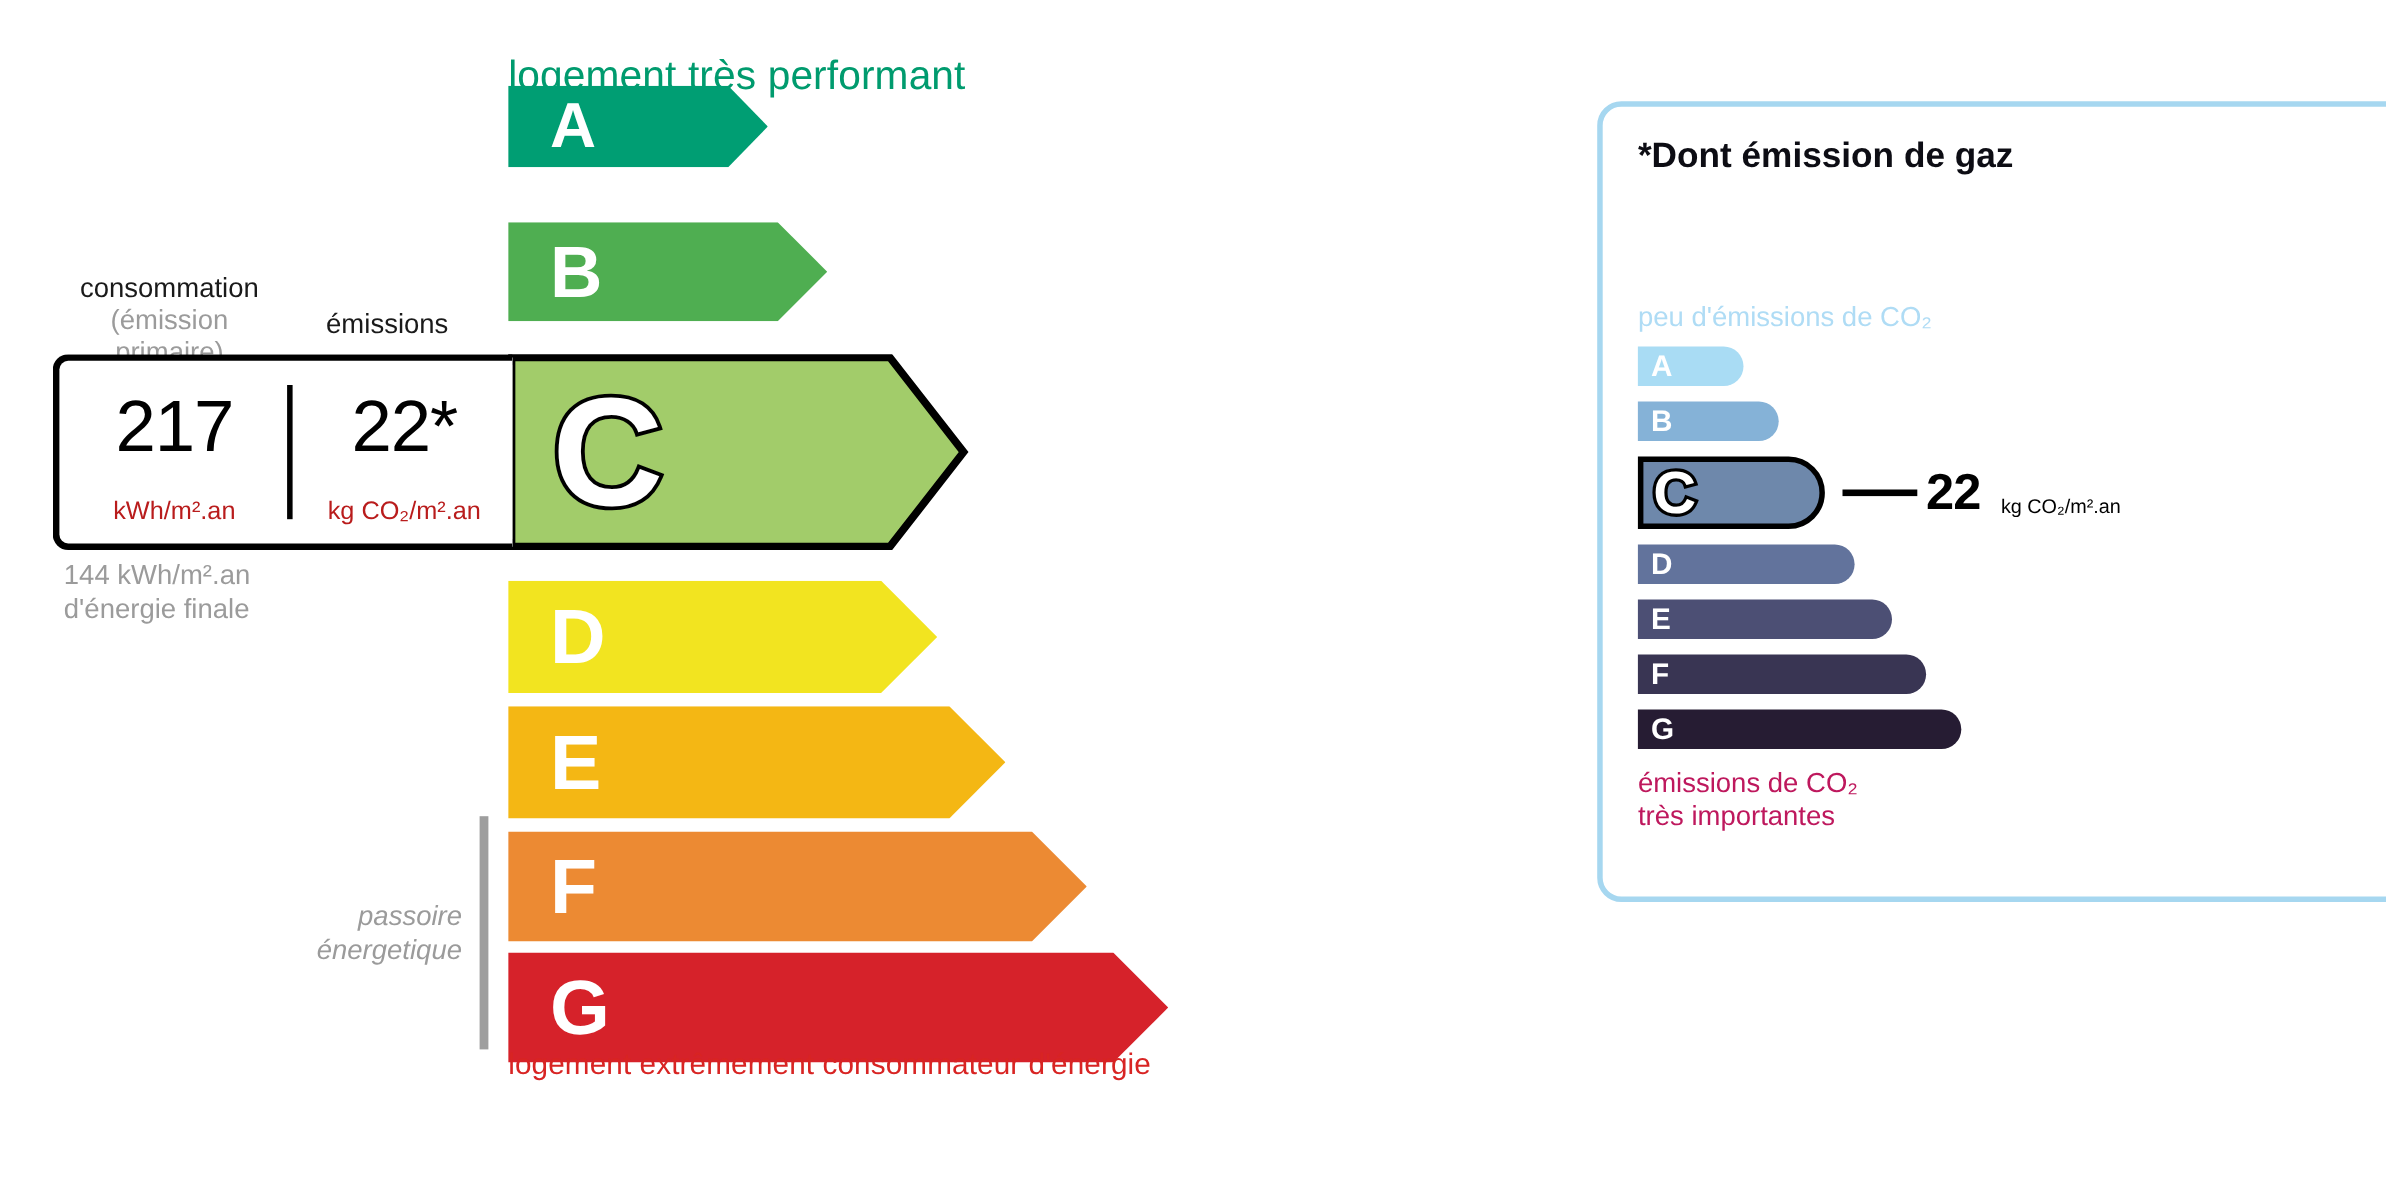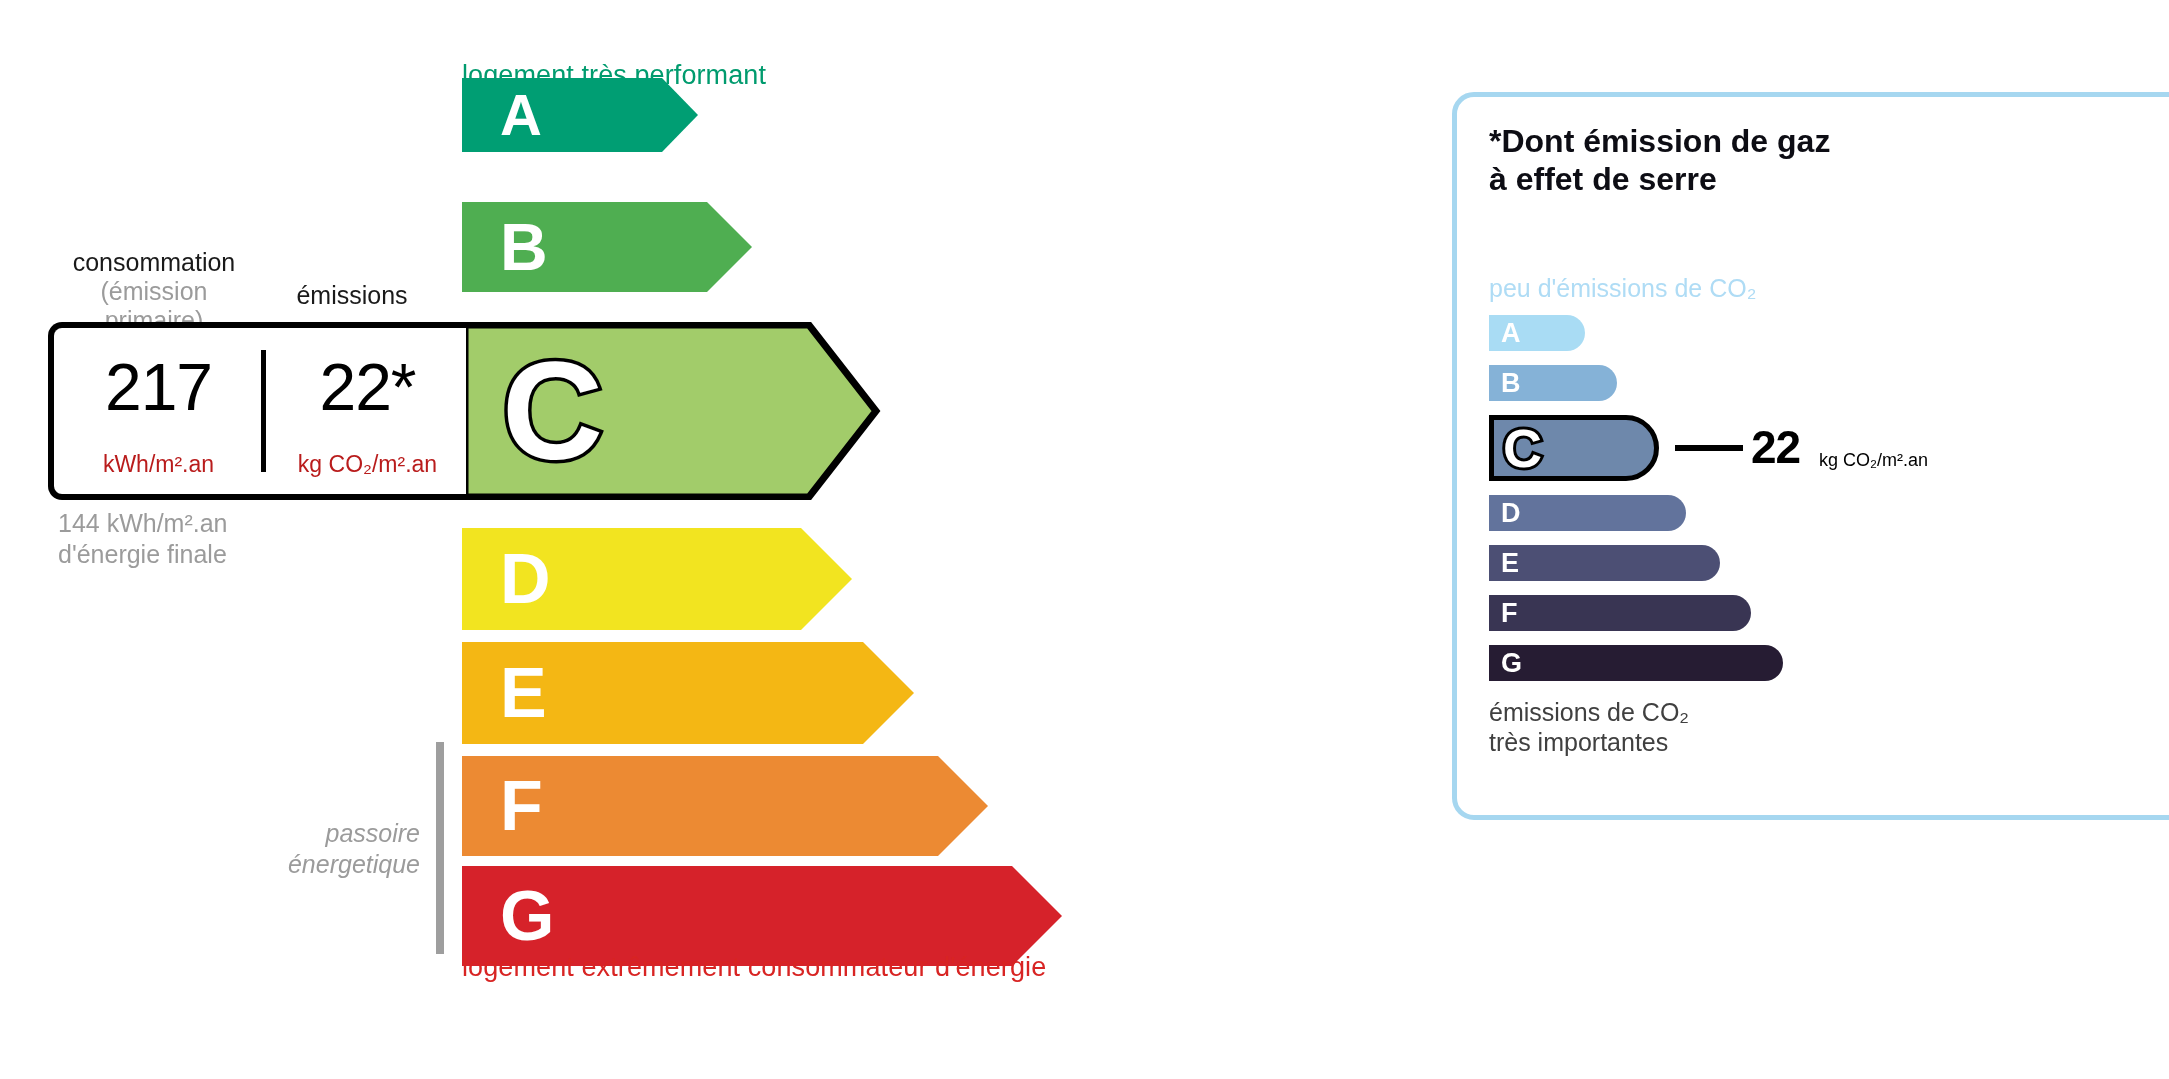--- a/index.html
+++ b/index.html
@@ -26,22 +26,22 @@
     position: absolute;
     left: 0;
     top: 0;
     width: 1330px;
     height: 1079px;
   }
 
   .top-caption {
     position: absolute;
     left: 462px;
-    top: 60px;
-    font-size: 27px;
+    top: 48px;
+    font-size: 37px;
     color: #009B6E;
     white-space: nowrap;
     letter-spacing: .1px;
   }
   .bottom-caption {
     position: absolute;
     left: 462px;
     top: 952px;
     font-size: 27px;
     color: #D82423;
@@ -205,21 +205,21 @@
     font-size: 25px;
     color: #AFDCF5;
     white-space: nowrap;
   }
   #co2-bottom-caption {
     position: absolute;
     left: 32px;
     top: 600px;
     font-size: 25px;
     line-height: 1.2;
-    color: #404040;
+    color: #be185d;
   }
 
   .co2-row {
     position: absolute;
     left: 32px;
     height: 36px;
   }
   .co2-bar {
     position: absolute;
     left: 0; top: 0;
@@ -358,21 +358,20 @@
       <div>énergetique</div>
     </div>
 
     <div class="bottom-caption">logement extrêmement consommateur d'énergie</div>
   </div>
 
   <div id="co2-panel" style="border-color: rgb(166, 215, 240);">
 
     <div id="co2-title">
       <div>*Dont émission de gaz</div>
-      <div>à effet de serre</div>
     </div>
 
     <div id="co2-top-caption">peu d'émissions de CO₂</div>
 
     <div class="co2-row" id="co2-row-a" style="top:218px;">
       <div class="co2-bar" style="background: rgb(169, 220, 244); width: 96px;"></div>
       <span class="co2-letter">A</span>
     </div>
 
     <div class="co2-row" id="co2-row-b" style="top:268px;">

